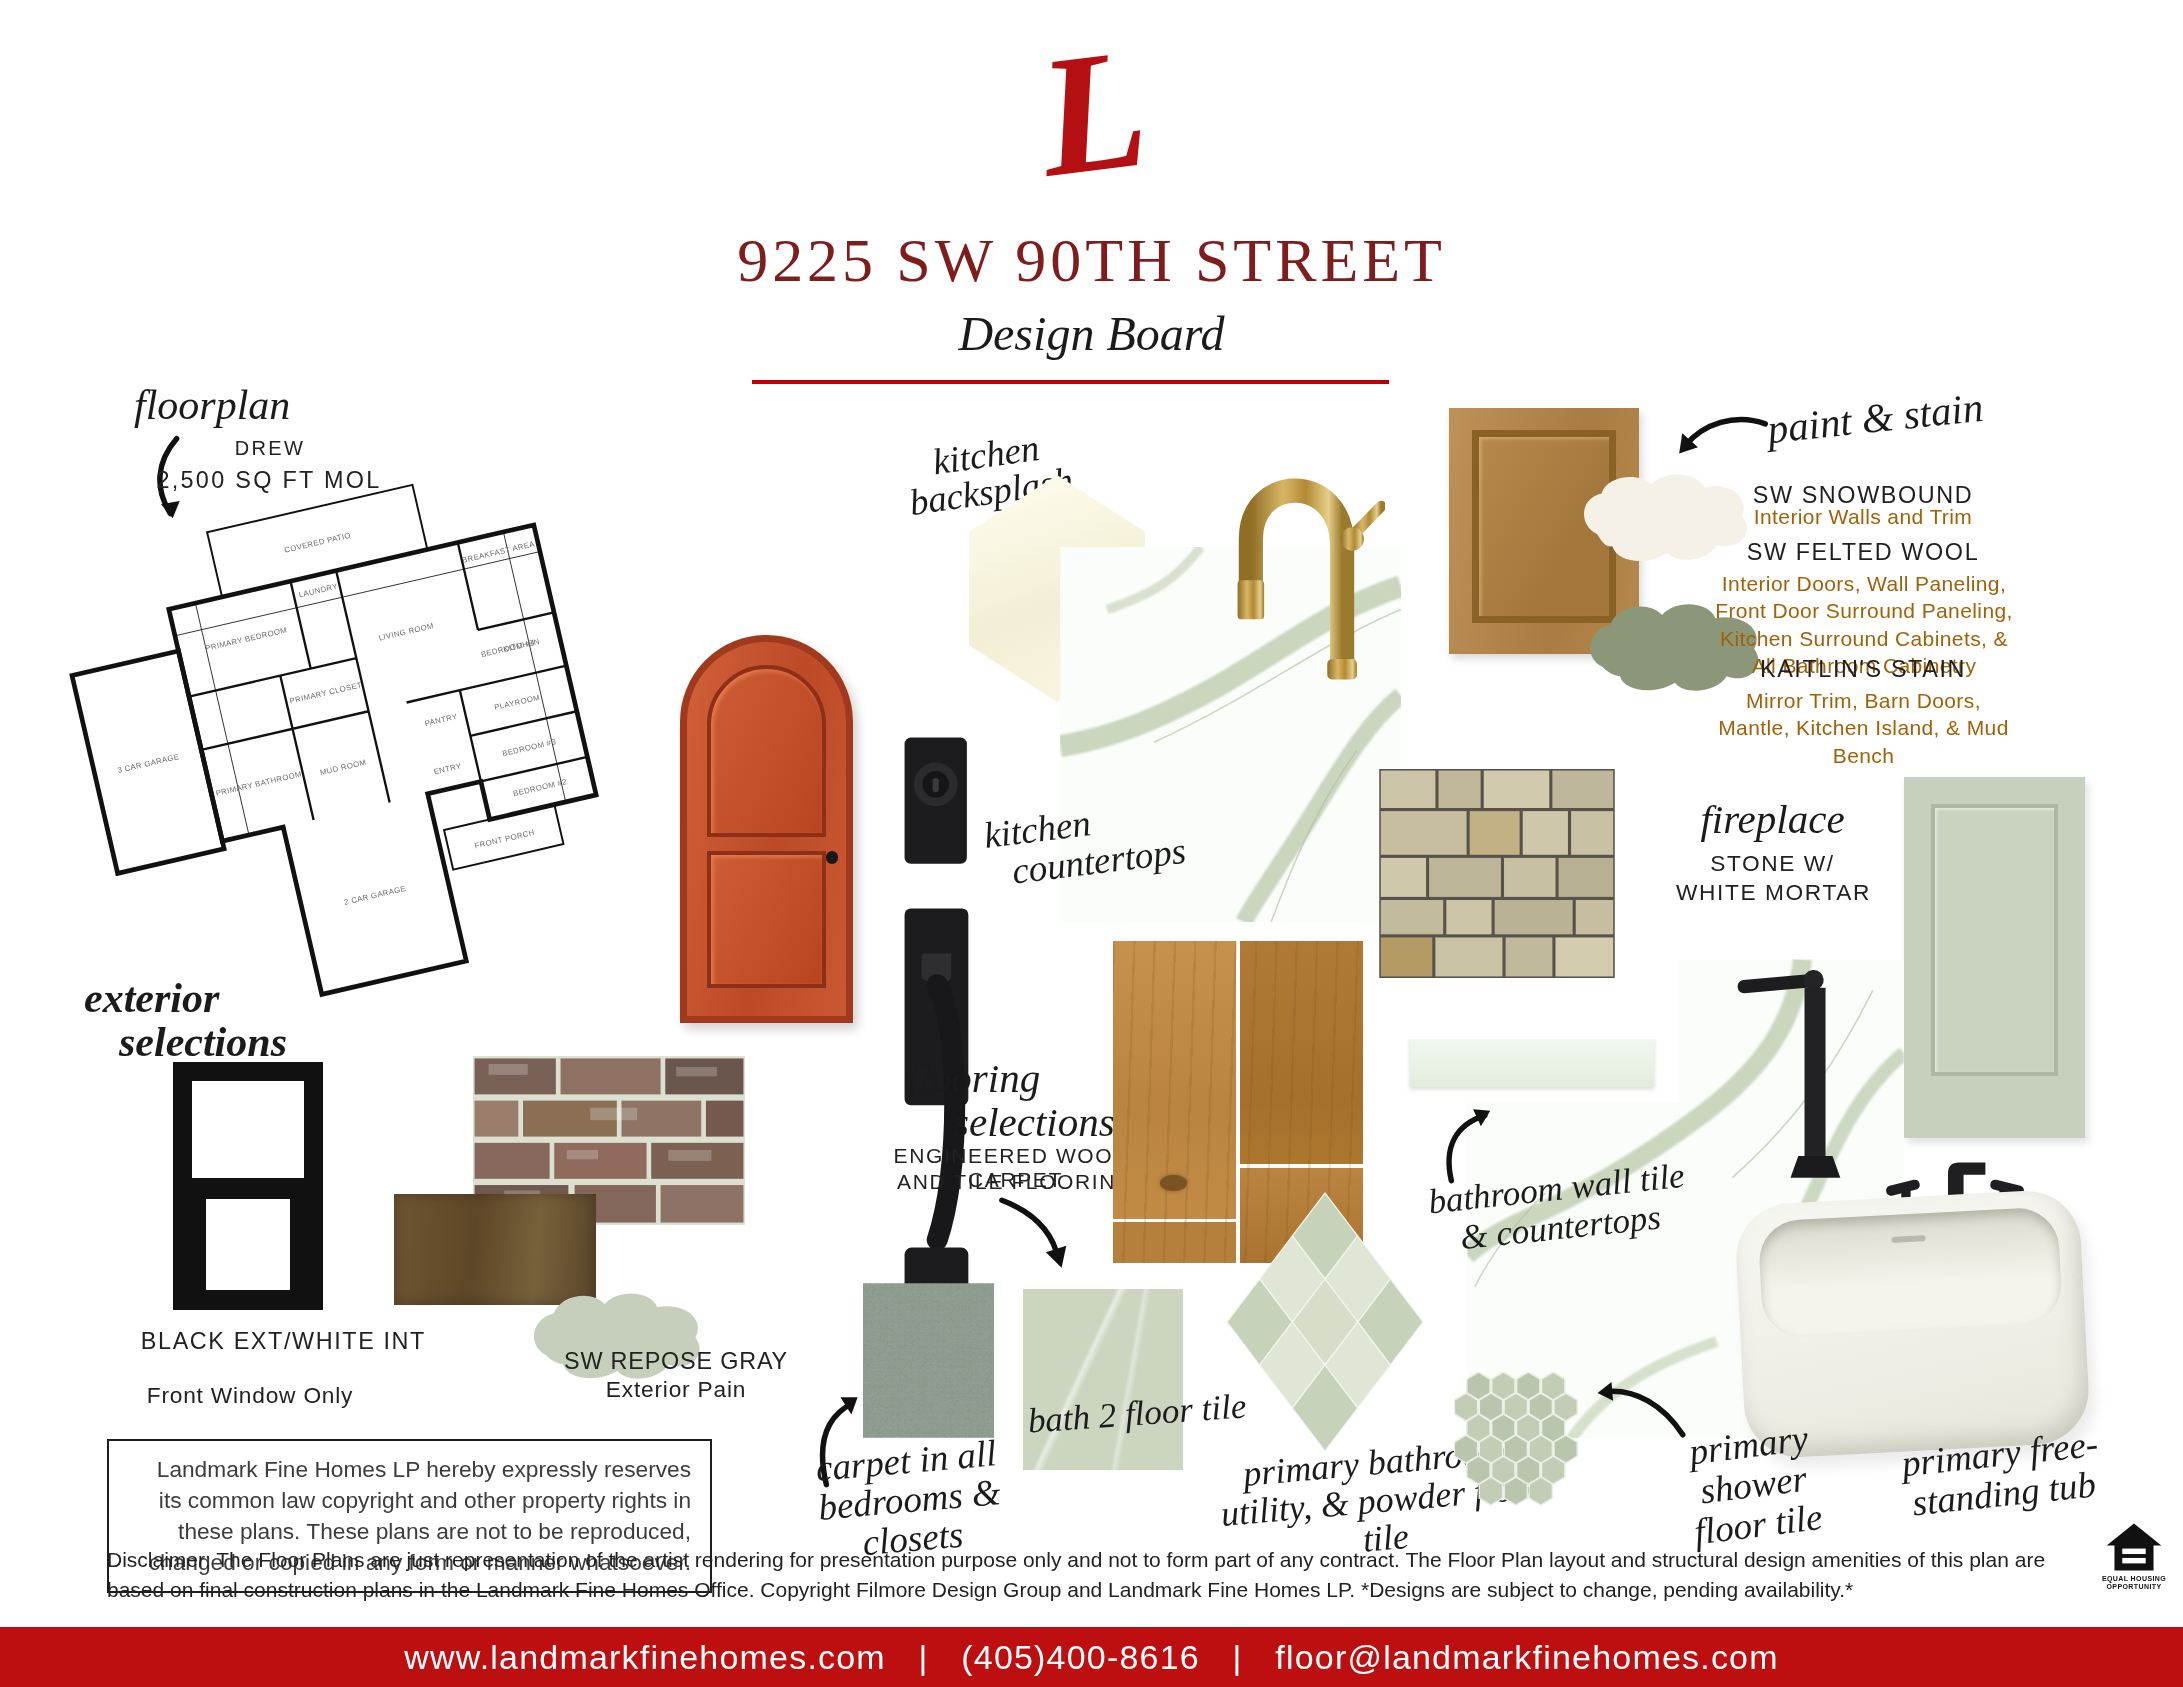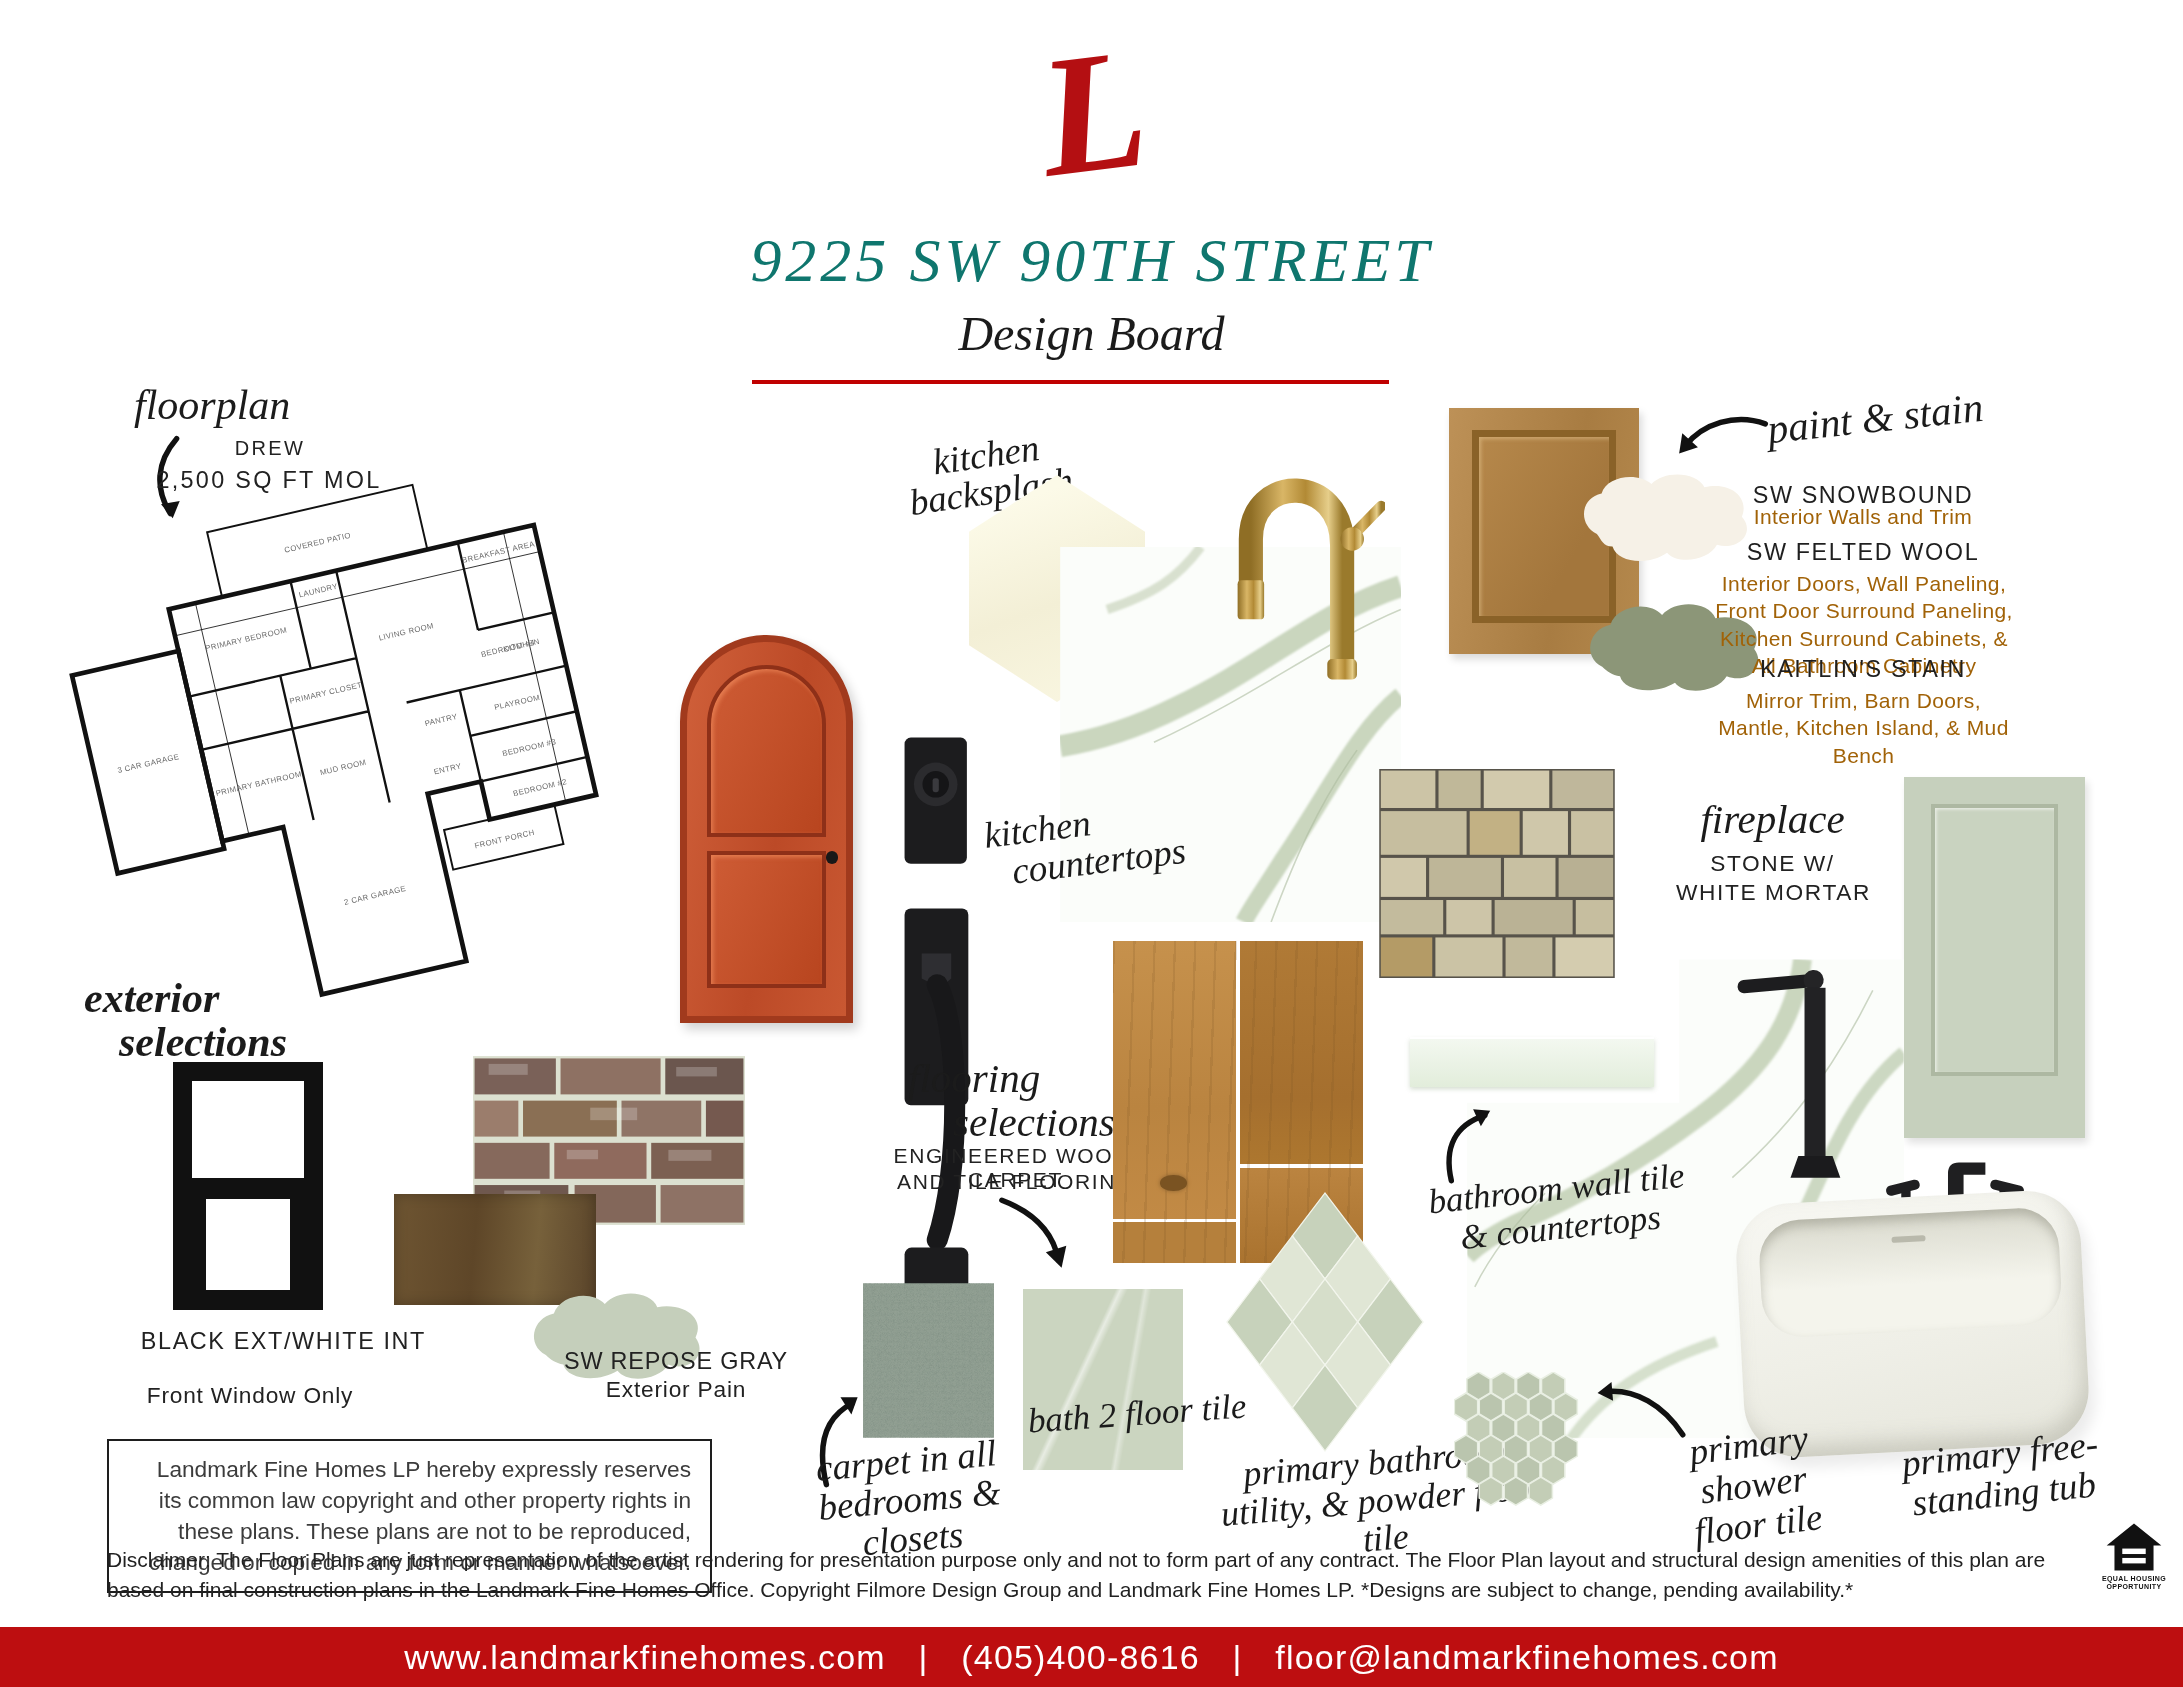--- a/index.html
+++ b/index.html
@@ -1,21 +1,21 @@
 <!DOCTYPE html>
 <html style="font-size:12.5px"><head>
 <meta charset="utf-8">
 <style>
   html,body{margin:0;padding:0;background:#888;}
   #board{position:relative;width:2183px;height:1687px;background:#ffffff;overflow:hidden;
          font-family:"Liberation Sans",sans-serif;}
   .abs{position:absolute;}
   .script{font-family:"Liberation Serif",serif;font-style:italic;color:#1b1b1b;}
   .caps{font-family:"Liberation Sans",sans-serif;color:#222;letter-spacing:1.6px;text-align:center;}
-  .serif{font-family:"Liberation Serif",serif;color:#0f766e;font-style:italic;}
+  .serif{font-family:"Liberation Serif",serif;color:#7f1d1d;}
   .ctr{text-align:center;}
   .arrow path{fill:none;stroke:#111;stroke-width:7;stroke-linecap:round;}
   .arrow polygon{fill:#111;}
   .fp-room{font-family:"Liberation Sans",sans-serif;font-size:10px;fill:#6b6b6b;letter-spacing:.5px;}
   .fp-wall{fill:none;stroke:#111;}
   .legalbox{border:2.3px solid #1e1e1e;color:#3c3c3c;font-size:22.7px;line-height:1.38;padding:12.5px 19px;box-sizing:border-box;}
   .paint-name{font-size:23.4px;letter-spacing:1.6px;color:#1f1f1f;}
   .paint-desc{font-size:21px;color:#a16207;line-height:1.3;letter-spacing:0.4px;}
 </style>
 </head>

